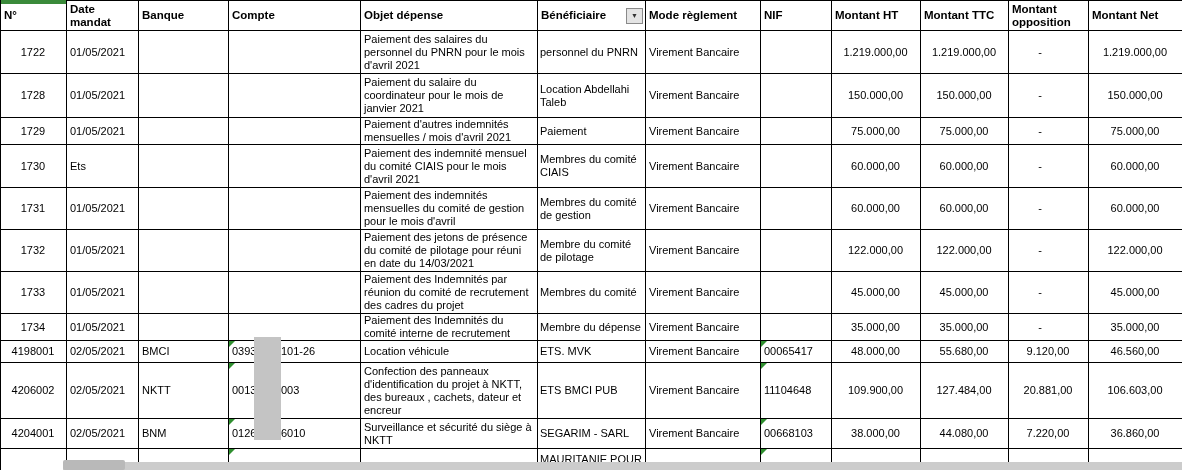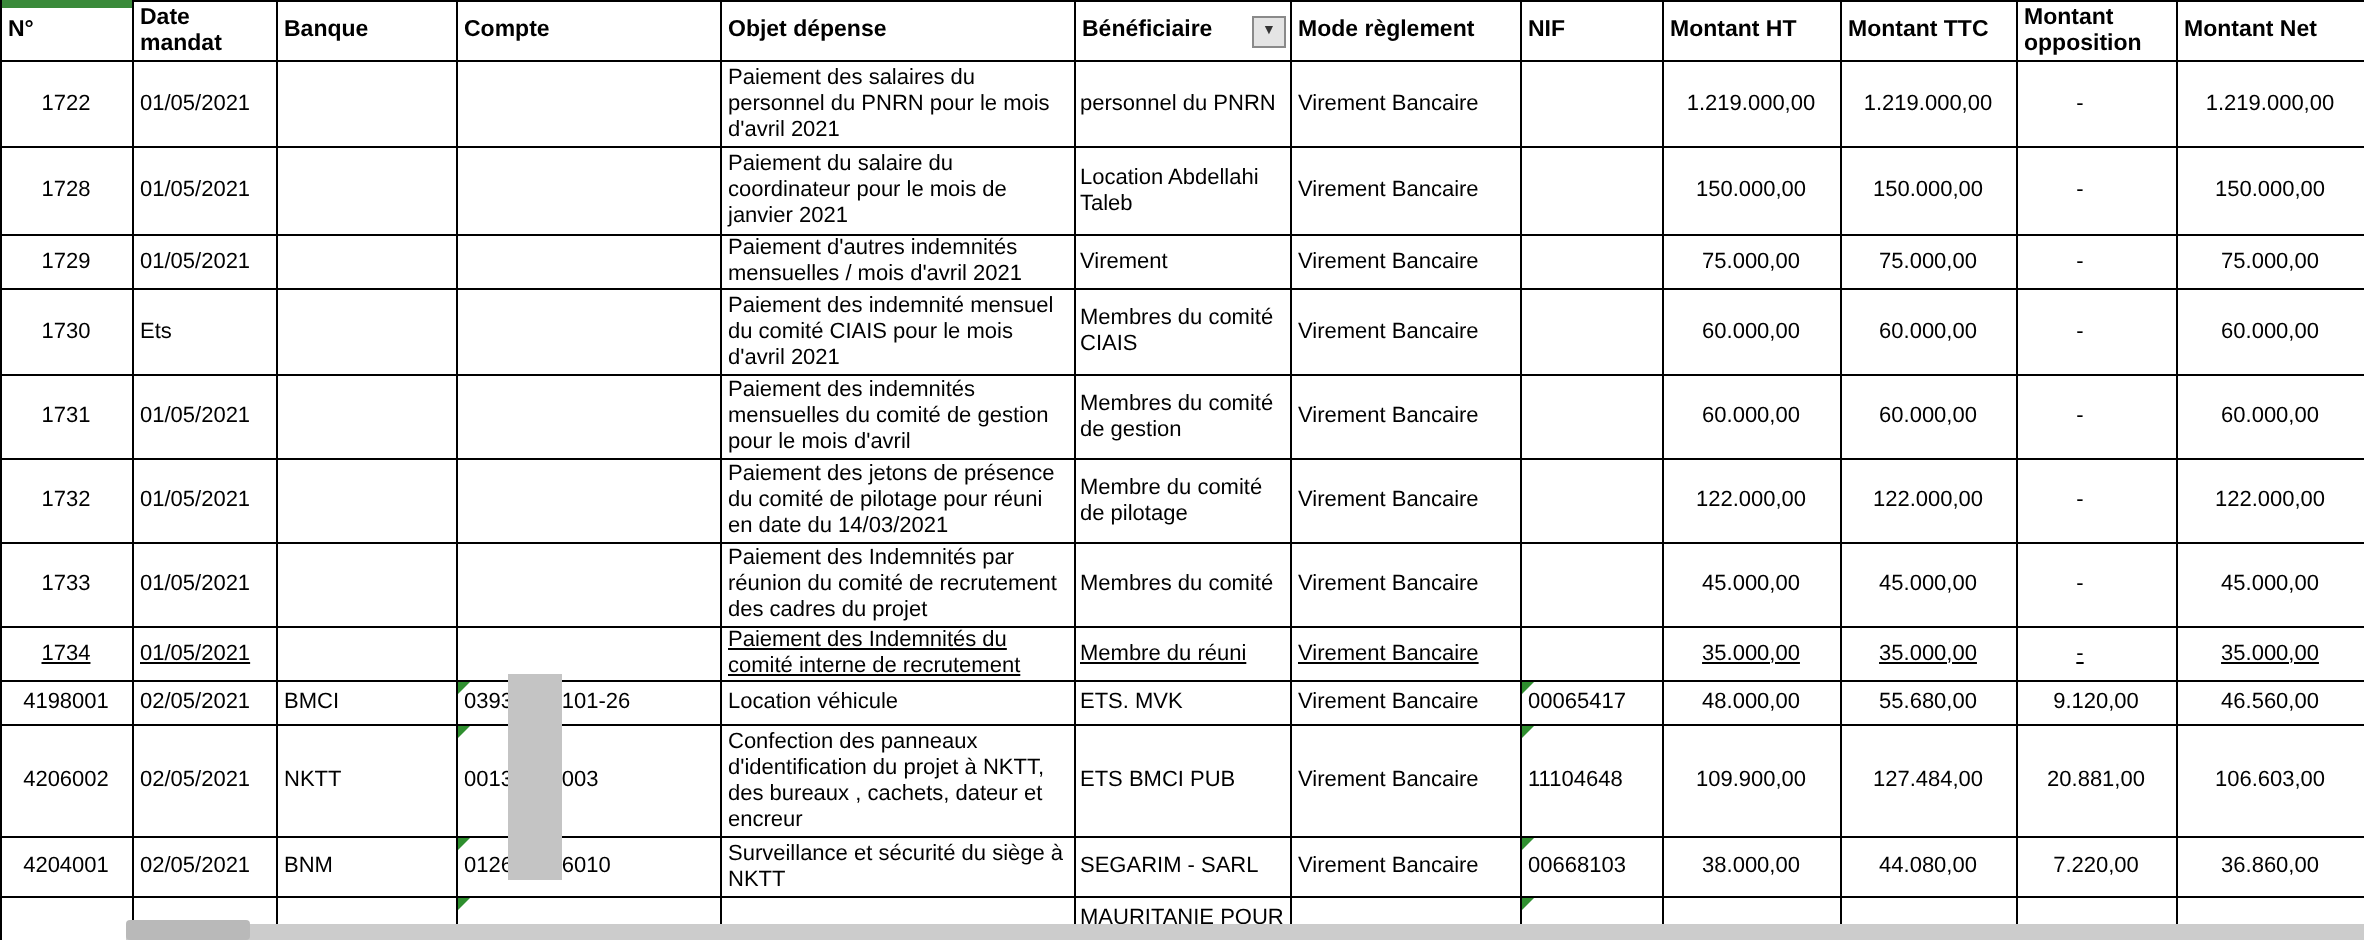--- a/index.html
+++ b/index.html
@@ -101,21 +101,21 @@
           <td class="num">150.000,00</td>
           <td class="num dash">-</td>
           <td class="num">150.000,00</td>
         </tr>
         <tr style="height: 27px; margin-top: 46px;">
           <td class="num">1729</td>
           <td>01/05/2021</td>
           <td></td>
           <td></td>
           <td>Paiement d'autres indemnités mensuelles / mois d'avril 2021</td>
-          <td class="benef">Virement</td>
+          <td class="benef">Paiement</td>
           <td>Virement Bancaire</td>
           <td></td>
           <td class="num">75.000,00</td>
           <td class="num">75.000,00</td>
           <td class="num dash">-</td>
           <td class="num">75.000,00</td>
         </tr>
         <tr style="height: 43px;">
           <td class="num">1730</td>
           <td>Ets</td>
@@ -165,27 +165,27 @@
           <td></td>
           <td>Paiement des Indemnités par réunion du comité de recrutement des cadres du projet</td>
           <td class="benef">Membres du comité</td>
           <td>Virement Bancaire</td>
           <td></td>
           <td class="num">45.000,00</td>
           <td class="num">45.000,00</td>
           <td class="num dash">-</td>
           <td class="num">45.000,00</td>
         </tr>
-        <tr style="height: 25px; text-decoration: underline;">
+        <tr style="height: 25px;">
           <td class="num">1734</td>
           <td>01/05/2021</td>
           <td></td>
           <td></td>
           <td>Paiement des Indemnités du comité interne de recrutement</td>
-          <td class="benef">Membre du réuni</td>
+          <td class="benef">Membre du dépense</td>
           <td>Virement Bancaire</td>
           <td></td>
           <td class="num">35.000,00</td>
           <td class="num">35.000,00</td>
           <td class="num dash">-</td>
           <td class="num">35.000,00</td>
         </tr>
         <tr style="height: 15px; margin-left: 15px;">
           <td class="num">4198001</td>
           <td>02/05/2021</td>

